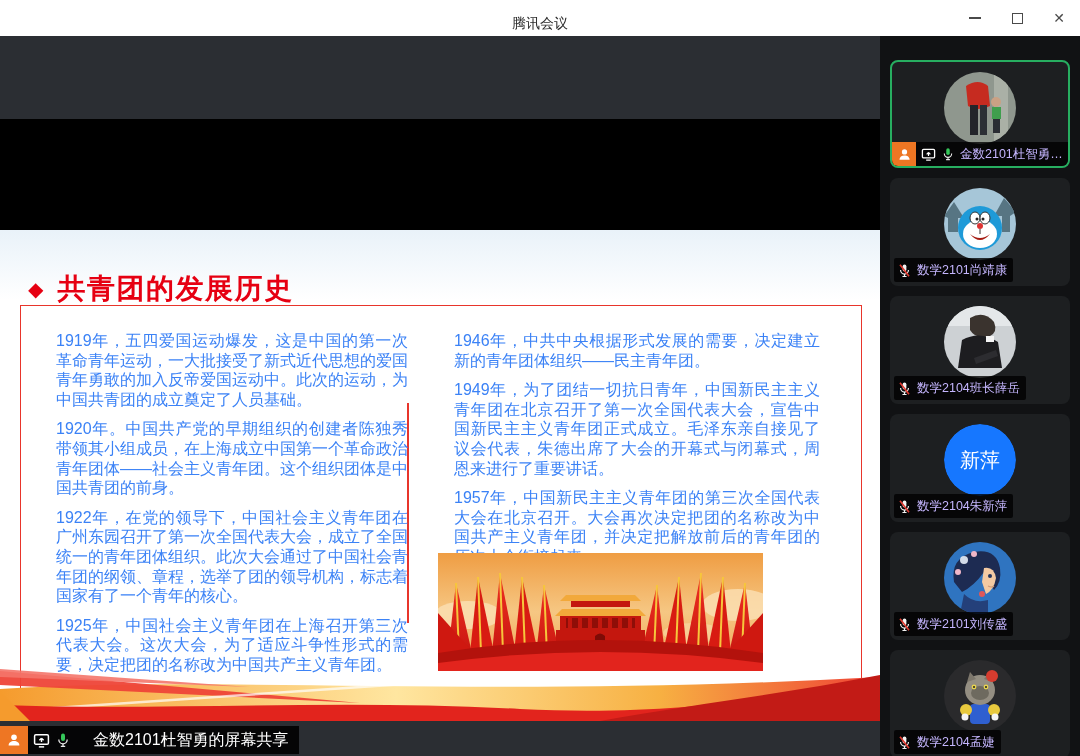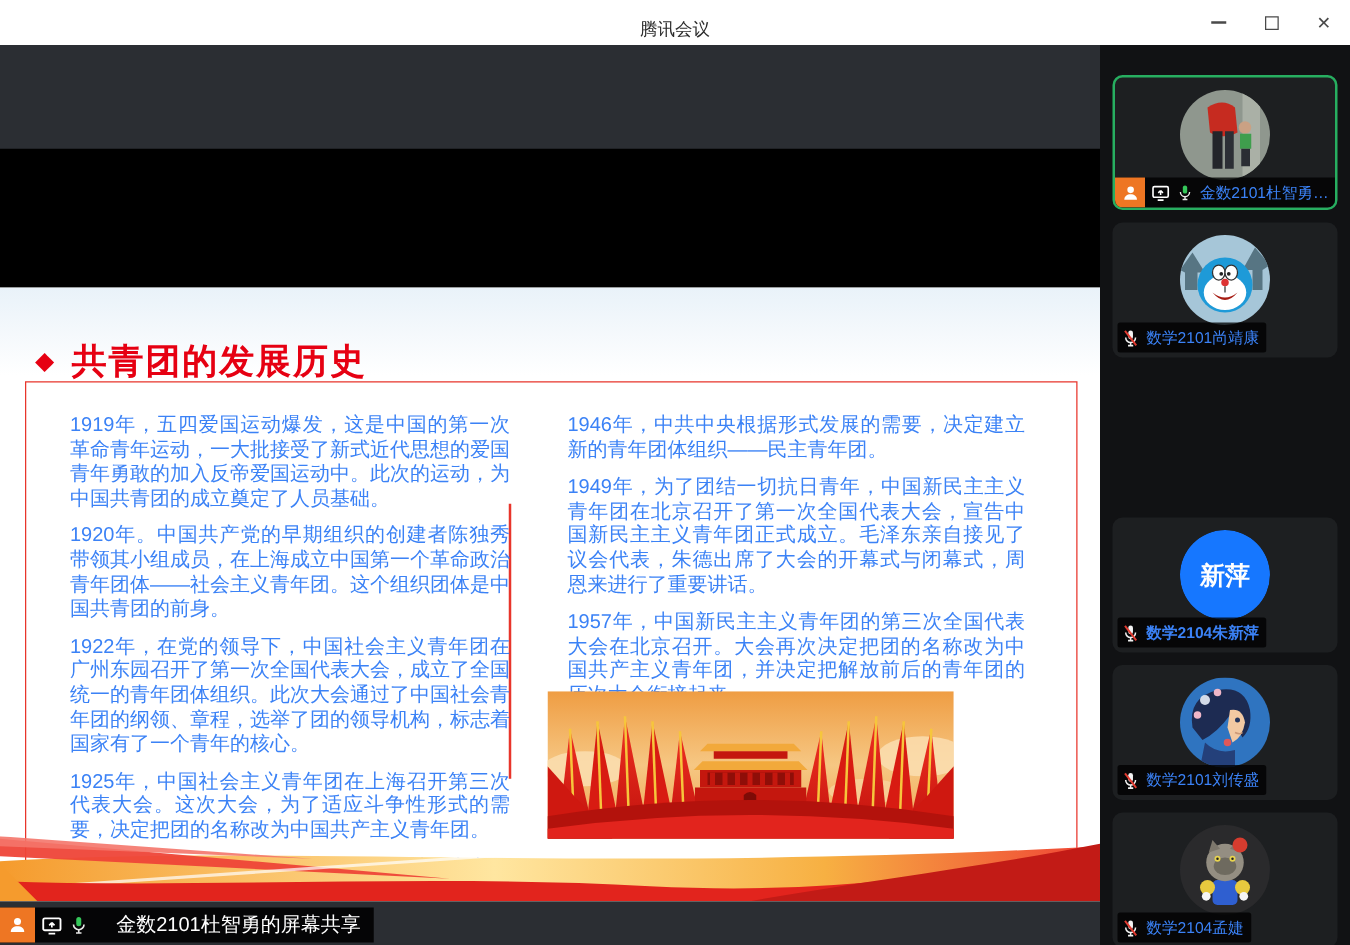--- a/index.html
+++ b/index.html
@@ -52,21 +52,21 @@
   .sidebar { position:absolute; left:880px; top:0; width:200px; height:720px; background:#111214; overflow:hidden; }
   .tile { position:absolute; left:10px; width:180px; height:108px; background:#1d1f21; border-radius:8px; overflow:hidden; }
   .tile.active { border:2px solid #27ae60; }
   .avatar { position:absolute; left:50%; top:10px; transform:translateX(-50%); width:72px; height:72px;
             border-radius:50%; overflow:hidden; }
   .avatar svg { display:block; }
   .namebar { position:absolute; left:0; bottom:0; display:flex; align-items:center; background:rgba(0,0,0,0.78);
              height:24px; padding-right:6px; max-width:180px; }
   .namebar.inset { left:4px; bottom:4px; border-radius:2px; }
   .namebar .host-badge { width:24px; height:24px; }
-  .pname { color:#3b82f6; font-size:12.5px; margin-left:5px; white-space:nowrap; overflow:hidden; text-overflow:ellipsis;text-align:right; }
+  .pname { color:#c4b5fd; font-size:12.5px; margin-left:5px; white-space:nowrap; overflow:hidden; text-overflow:ellipsis;text-align:right; }
   .initials-avatar { width:72px; height:72px; border-radius:50%; background:#1677ff; display:flex;
                      align-items:center; justify-content:center; color:#fff; font-size:20px; }
 </style>
 </head>
 <body>
 
 <svg width="0" height="0" style="position:absolute">
   <defs>
     <g id="ico-person">
         <circle cx="8" cy="5.2" r="2.8" fill="#fff"></circle>
@@ -298,22 +298,42 @@
       <div class="namebar inset">
         <span class="mini-icon" style="margin-left:3px">
           <svg width="15" height="15" viewBox="0 0 16 16">
               <use href="#ico-mic-muted"></use>
             </svg>
         </span>
         <span class="pname">数学2101尚靖康</span>
       </div>
     </div>
 
-
-    <div class="tile" style="top:378px;font-weight:bold;">
+    <div class="tile" style="top:260px;">
+      <div class="avatar">
+        <svg width="72" height="72" viewBox="0 0 72 72">
+          <rect width="72" height="72" fill="#cdd1d4"></rect>
+          <rect x="0" y="0" width="72" height="20" fill="#e4e7e9"></rect>
+          <path d="M26 12 Q40 4 50 16 Q54 26 46 30 Q32 34 26 24 Z" fill="#3a332e"></path>
+          <path d="M18 34 Q36 24 54 36 L58 62 L14 62 Z" fill="#1d1d20"></path>
+          <rect x="42" y="30" width="8" height="6" fill="#f5f5f5"></rect>
+          <path d="M30 52 L52 44 L54 50 L32 58 Z" fill="#2c2c30"></path>
+        </svg>
+      </div>
+      <div class="namebar inset">
+        <span class="mini-icon" style="margin-left:3px">
+          <svg width="15" height="15" viewBox="0 0 16 16">
+              <use href="#ico-mic-muted"></use>
+            </svg>
+        </span>
+        <span class="pname">数学2104班长薛岳</span>
+      </div>
+    </div>
+
+    <div class="tile" style="top:378px;">
       <div class="avatar">
         <div class="initials-avatar">新萍</div>
       </div>
       <div class="namebar inset">
         <span class="mini-icon" style="margin-left:3px">
           <svg width="15" height="15" viewBox="0 0 16 16">
               <use href="#ico-mic-muted"></use>
             </svg>
         </span>
         <span class="pname">数学2104朱新萍</span>

